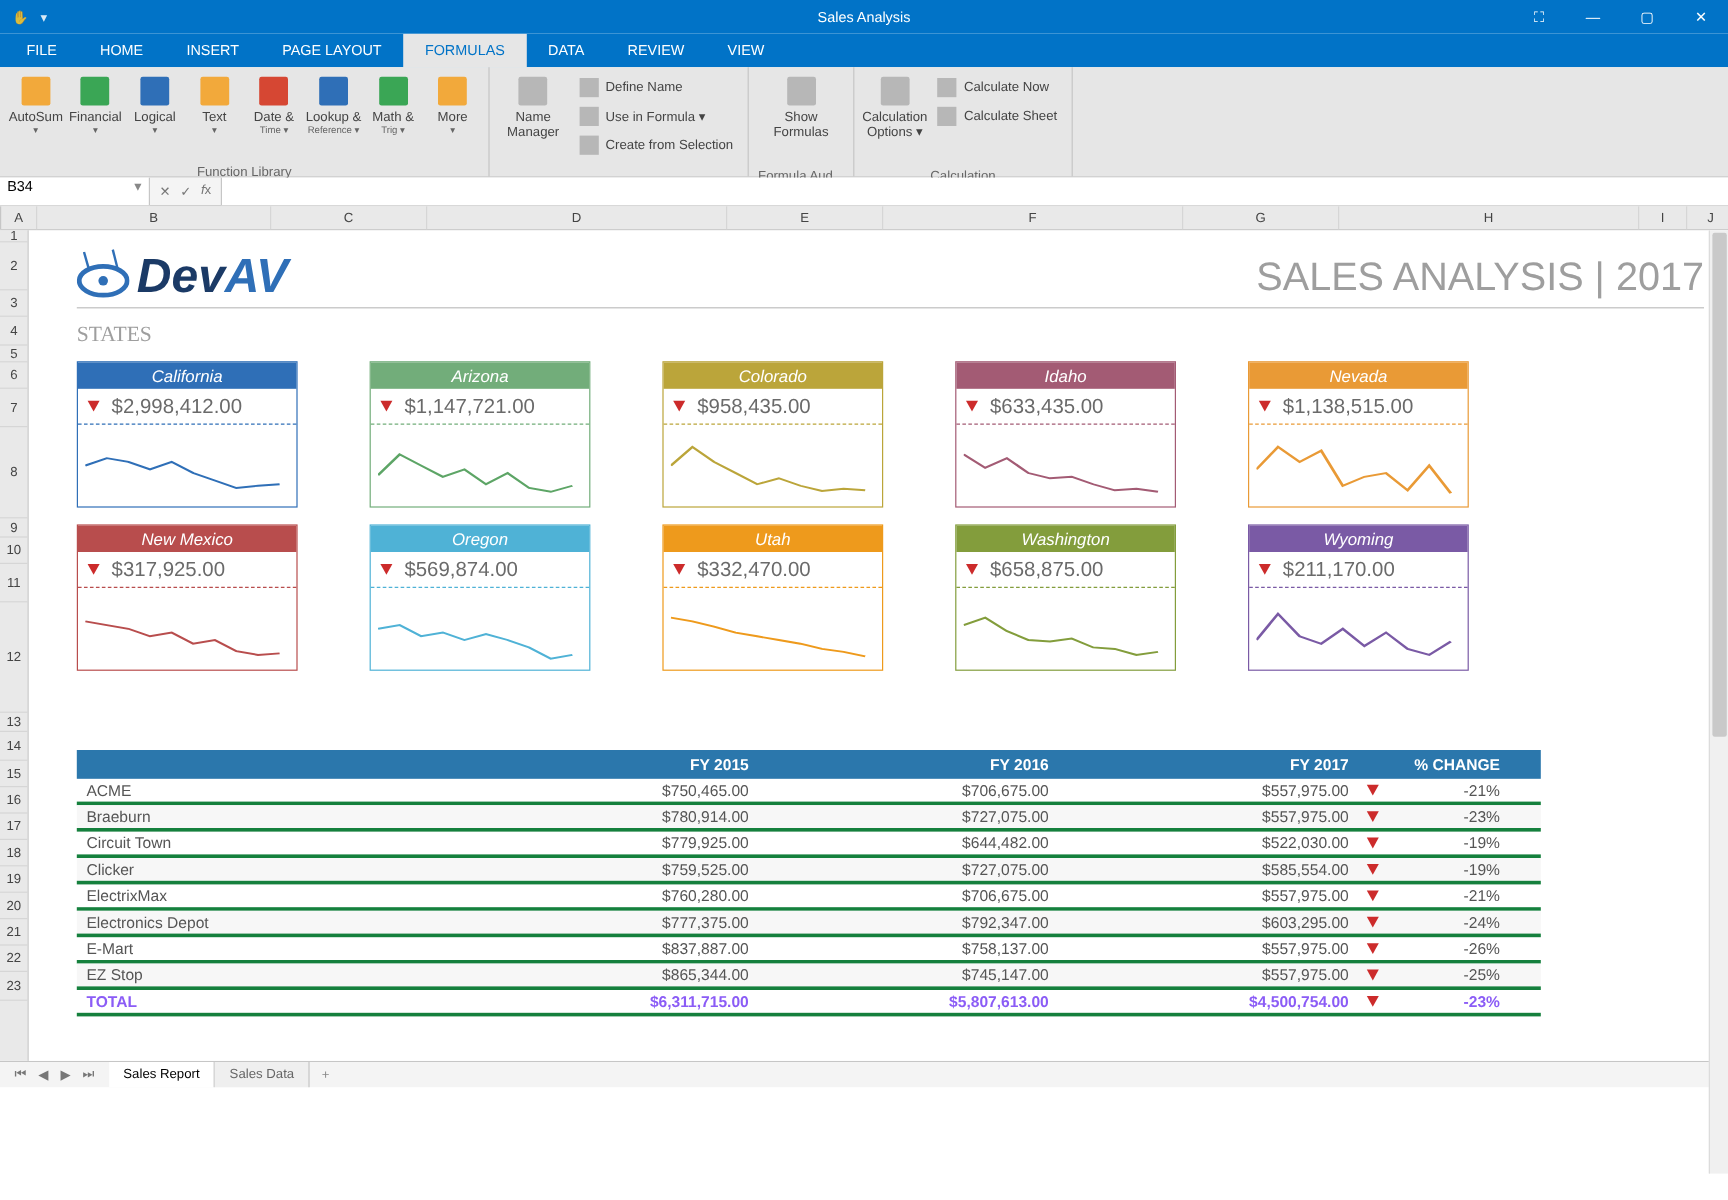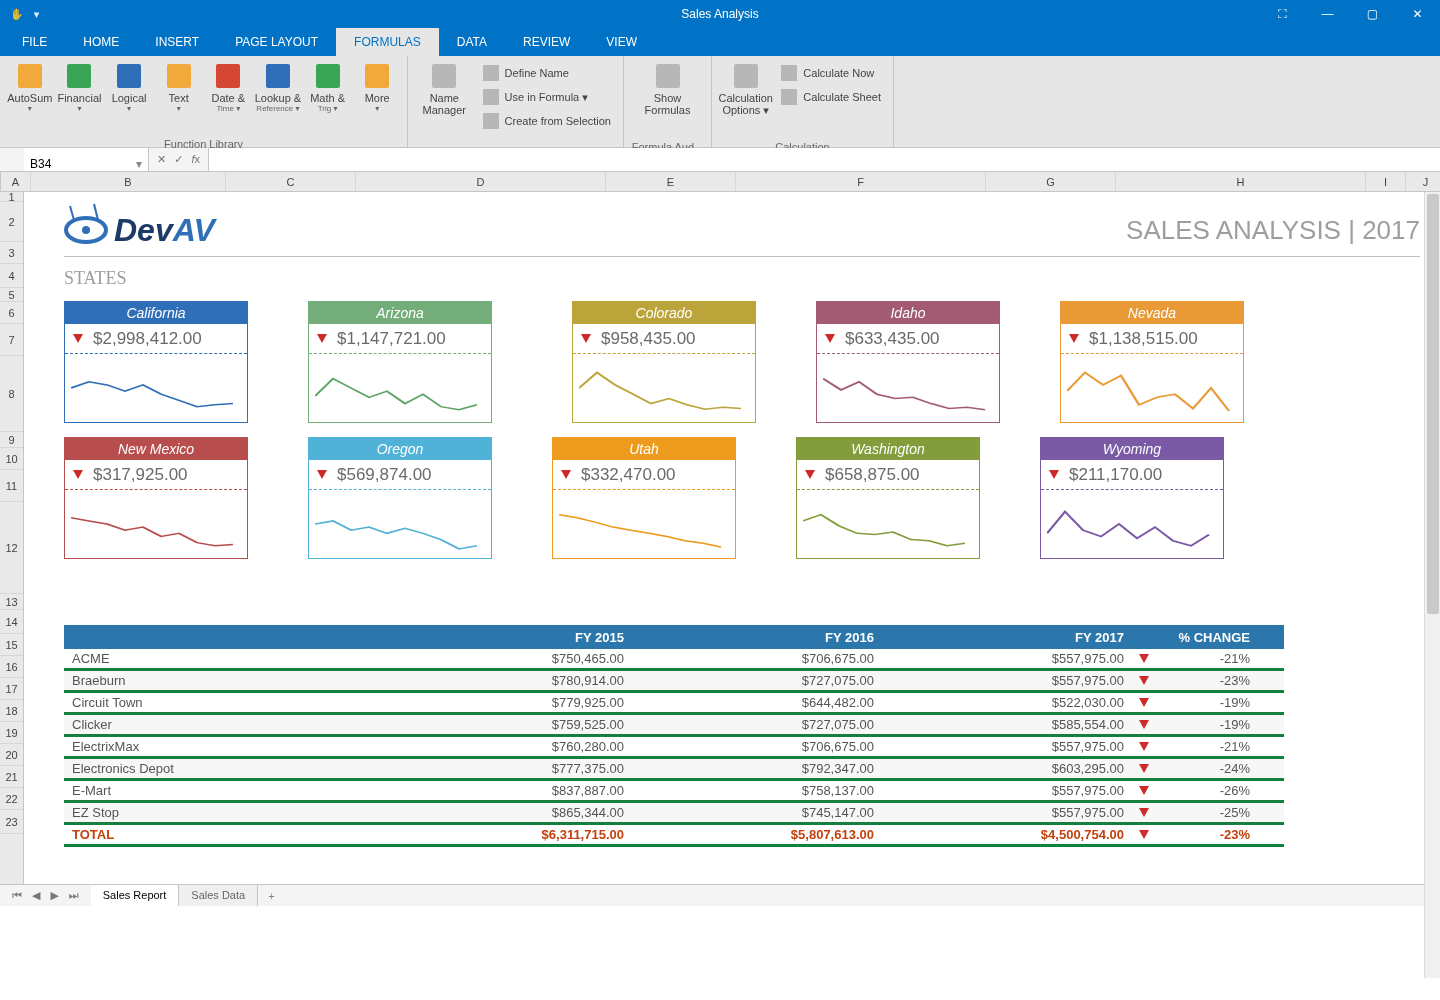--- a/index.html
+++ b/index.html
@@ -41,88 +41,88 @@
   .ic-lkp { background: #2f6fb7; }
   .ic-mth { background: #3aa655; }
   .ic-mor { background: #f2a93b; }
   .ic-nm  { background: #b7b7b7; }
   .ic-shf { background: #b7b7b7; }
   .ic-co  { background: #b7b7b7; }
   .ic-def { background: #b7b7b7; }
 
   
   .fxbar { height: 24px; border-bottom: 1px solid #c6c6c6; display: flex; align-items: center; background: #f4f4f4; }
-  .fxbar .namebox { width: 125px; height: 100%; border-right: 1px solid #c6c6c6; display: flex; align-items: flex-end; padding: 0 6px; background: #fff; justify-content: space-between; margin-left: 24px; }
+  .fxbar .namebox { width: 125px; height: 100%; border-right: 1px solid #c6c6c6; display: flex; align-items: flex-start; padding: 0 6px; background: #fff; justify-content: space-between; }
   .fxbar .fxbtns { display: flex; gap: 8px; padding: 0 8px; color: #777; font-size: 11px; }
   .fxbar .fxinput { flex: 1; height: 100%; background: #fff; border-left: 1px solid #c6c6c6; }
 
   
   .colhdr { height: 20px; display: flex; background: #e9e9e9; border-bottom: 1px solid #c6c6c6; }
   .corner { width: 24px; border-right: 1px solid #c6c6c6; background: #e9e9e9; }
   .ch { border-right: 1px solid #d6d6d6; text-align: center; font-size: 11px; color: #444; line-height: 20px; }
 
   
   .sheet { display: flex; height: 692px; }
   .rowhdrs { width: 24px; background: #e9e9e9; border-right: 1px solid #c6c6c6; }
   .rh { border-bottom: 1px solid #d6d6d6; text-align: center; font-size: 11px; color: #444; display:flex; align-items:center; justify-content:center; }
   .content { flex: 1; position: relative; background: #fff; }
 
   
   .logo-row { position: absolute; left: 40px; top: 10px; right: 20px; display: flex; align-items: flex-end; justify-content: space-between; }
-  .report-title { font-size: 26px; color: #9e9e9e; font-weight: 300; margin-top: 10px; }
+  .report-title { font-size: 33px; color: #9e9e9e; font-weight: 300; margin-top: 10px; }
   .hr { position: absolute; left: 40px; right: 20px; top: 64px; height: 1px; background: #bfbfbf; }
   .section-label { position: absolute; left: 40px; top: 76px; font-size: 18px; color: #9e9e9e; font-family: Liberation Serif, serif; }
 
   .cards { position: absolute; left: 40px; top: 109px; display: flex; flex-direction: column; gap: 14px; }
   .cardrow { display: flex; gap: 60px; }
   .card { width: 184px; border: 1px solid; }
   .card .chead { height: 22px; color: #fff; text-align: center; font-size: 14px; line-height: 22px; font-style: italic; }
   .card .cval { height: 30px; display: flex; align-items: center; gap: 10px; padding-left: 8px; border-bottom: 1px dashed; }
   .card .cval .amt { font-size: 17px; color: #6a6a6a; }
   .card .spark { height: 68px; position: relative; }
   .card svg { position: absolute; inset: 6px; width: calc(100% - 12px); height: calc(100% - 12px); }
 
   .c-blue   { border-color:#2f6fb7; } .c-blue .chead{background:#2f6fb7;} .c-blue .cval{border-color:#2f6fb7;}
   .c-green  { border-color:#72ad7a; } .c-green .chead{background:#72ad7a;} .c-green .cval{border-color:#72ad7a;}
-  .c-olive  { border-color:#bba53a;margin-left:20px; } .c-olive .chead{background:#bba53a;} .c-olive .cval{border-color:#bba53a;}
+  .c-olive  { border-color:#bba53a; } .c-olive .chead{background:#bba53a;} .c-olive .cval{border-color:#bba53a;}
   .c-plum   { border-color:#a35b74; } .c-plum .chead{background:#a35b74;} .c-plum .cval{border-color:#a35b74;}
   .c-orange { border-color:#e99a36; } .c-orange .chead{background:#e99a36;} .c-orange .cval{border-color:#e99a36;}
   .c-red    { border-color:#b84d4d; } .c-red .chead{background:#b84d4d;} .c-red .cval{border-color:#b84d4d;}
   .c-sky    { border-color:#4fb2d6; } .c-sky .chead{background:#4fb2d6;} .c-sky .cval{border-color:#4fb2d6;}
   .c-orange2{ border-color:#ee9a1c; } .c-orange2 .chead{background:#ee9a1c;} .c-orange2 .cval{border-color:#ee9a1c;}
   .c-green2 { border-color:#839d3c; } .c-green2 .chead{background:#839d3c;} .c-green2 .cval{border-color:#839d3c;}
   .c-purple { border-color:#7a5aa5; } .c-purple .chead{background:#7a5aa5;} .c-purple .cval{border-color:#7a5aa5;}
 
   
   .datatable { position: absolute; left: 40px; top: 433px; width: 1220px; font-size: 13px; color: #555; }
   .datatable .thdr { background: #2b77ac; color: #fff; display: flex; height: 24px; align-items: center; font-weight: 600; }
   .datatable .tr { display: flex; height: 22px; align-items: center; border-bottom: 3px solid #15803d; }
   .datatable .tr:nth-child(even){ background: #f7f7f7; }
   .datatable .c0 { width: 380px; padding-left: 8px; }
   .datatable .c1 { width: 180px; text-align: right; }
   .datatable .c2 { width: 250px; text-align: right; }
   .datatable .c3 { width: 250px; text-align: right; }
   .datatable .c4 { width: 40px; text-align: center; color: #cc2b2b; }
   .datatable .c5 { width: 110px; text-align: right; padding-right: 24px;}
-  .datatable .total { font-weight: 700; color: #c2410c; }
+  .datatable .total { font-weight: 700; color: #8b5cf6; }
 
   
   .sheettabs { height: 22px; border-top: 1px solid #c6c6c6; display: flex; align-items: center; background: #f4f4f4; font-size: 11px; }
   .sheettabs .nav { display: flex; gap: 10px; padding: 0 12px; color: #777; }
   .sheettabs .stab { padding: 0 12px; height: 21px; line-height: 21px; border-right: 1px solid #c6c6c6; background: #fff; cursor: pointer; }
   .sheettabs .stab.inactive { background: #efefef; color: #666; }
   .sheettabs .add { padding: 0 10px; color: #888; cursor: pointer; }
 
   
   .vscroll { position: absolute; right: 0; top: 192px; width: 16px; bottom: 22px; background: #f0f0f0; border-left: 1px solid #dcdcdc; }
   .vscroll .thumb { position: absolute; left: 2px; top: 2px; width: 12px; height: 420px; background: #c9c9c9; border-radius: 2px; }
 
   
   .logo { display: flex; align-items: flex-end; gap: 6px; }
-  .logo-text { font-size: 32px; font-weight: 600; font-style: italic; color: #2f6fb7; line-height: 1; }
+  .logo-text { font-size: 40px; font-weight: 600; font-style: italic; color: #2f6fb7; line-height: 1; }
   .logo-text .dark { color: #1b3a66; }
 
   .arrow-down-red { display:inline-block; width:0; height:0; border-left:5px solid transparent; border-right:5px solid transparent; border-top:9px solid #cc2b2b; }
 </style>
 </head>
 <body>
 
 <div class="titlebar">
   <div class="qat">
     <span>✋</span>

